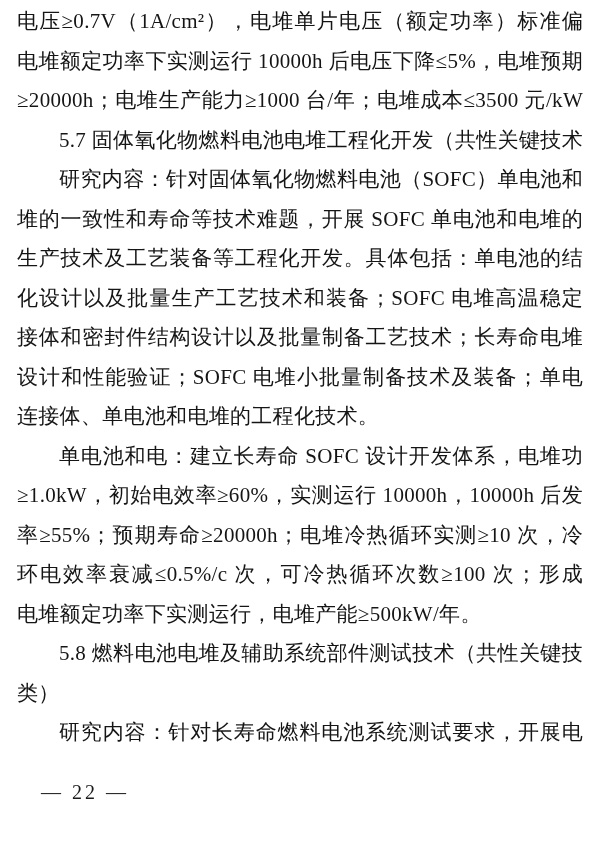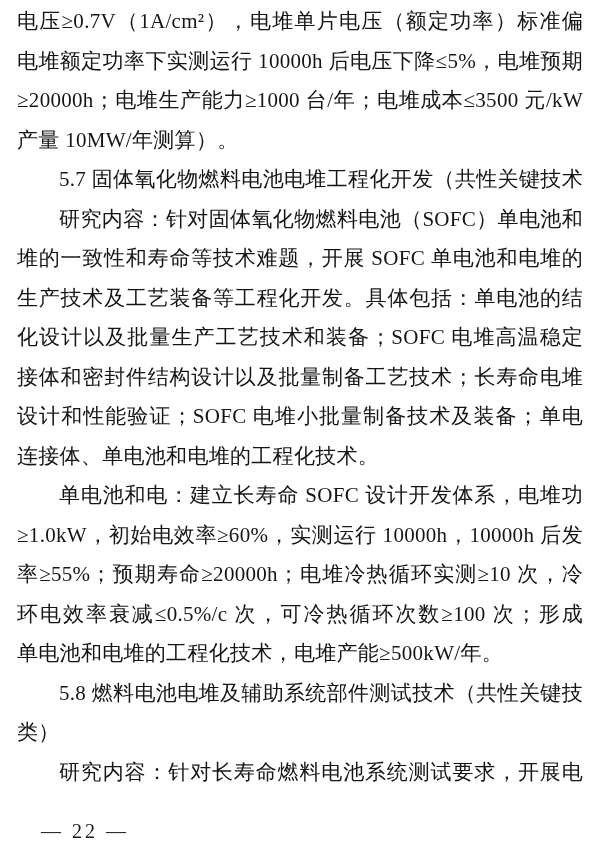--- a/index.html
+++ b/index.html
@@ -50,32 +50,31 @@
   }
 </style>
 </head>
 <body>
 
 <div class="page">
   <div class="text-block" id="text-block">
       <div class="line j">电压≥0.7V（1A/cm²），电堆单片电压（额定功率）标准偏差&lt;15mV；</div>
       <div class="line j">电堆额定功率下实测运行 10000h 后电压下降≤5%，电堆预期寿命</div>
       <div class="line j">≥20000h；电堆生产能力≥1000 台/年；电堆成本≤3500 元/kW（按</div>
-      <div class="line">产量 10MW/年测算）。</div>
       <div class="line j ind">5.7 固体氧化物燃料电池电堆工程化开发（共性关键技术类）</div>
       <div class="line j ind">研究内容：针对固体氧化物燃料电池（SOFC）单电池和电</div>
       <div class="line j">堆的一致性和寿命等技术难题，开展 SOFC 单电池和电堆的批量</div>
       <div class="line j">生产技术及工艺装备等工程化开发。具体包括：单电池的结构优</div>
       <div class="line j">化设计以及批量生产工艺技术和装备；SOFC 电堆高温稳定的连</div>
       <div class="line j">接体和密封件结构设计以及批量制备工艺技术；长寿命电堆结构</div>
       <div class="line j">设计和性能验证；SOFC 电堆小批量制备技术及装备；单电池、</div>
       <div class="line">连接体、单电池和电堆的工程化技术。</div>
       <div class="line j ind">单电池和电：建立长寿命 SOFC 设计开发体系，电堆功率</div>
       <div class="line j">≥1.0kW，初始电效率≥60%，实测运行 10000h，10000h 后发电效</div>
       <div class="line j">率≥55%；预期寿命≥20000h；电堆冷热循环实测≥10 次，冷热循</div>
       <div class="line j">环电效率衰减≤0.5%/c 次，可冷热循环次数≥100 次；形成 SOFC</div>
-      <div class="line">单电池和电堆的工程化技术，电堆产能≥500kW/年。</div>
+      <div class="line">电堆额定功率下实测运行，电堆产能≥500kW/年。</div>
       <div class="line j ind">5.8 燃料电池电堆及辅助系统部件测试技术（共性关键技术</div>
       <div class="line">类）</div>
       <div class="line j ind">研究内容：针对长寿命燃料电池系统测试要求，开展电堆及</div>
     </div>
   <div class="footer">— 22 —</div>
 </div>
 
 </body></html>

